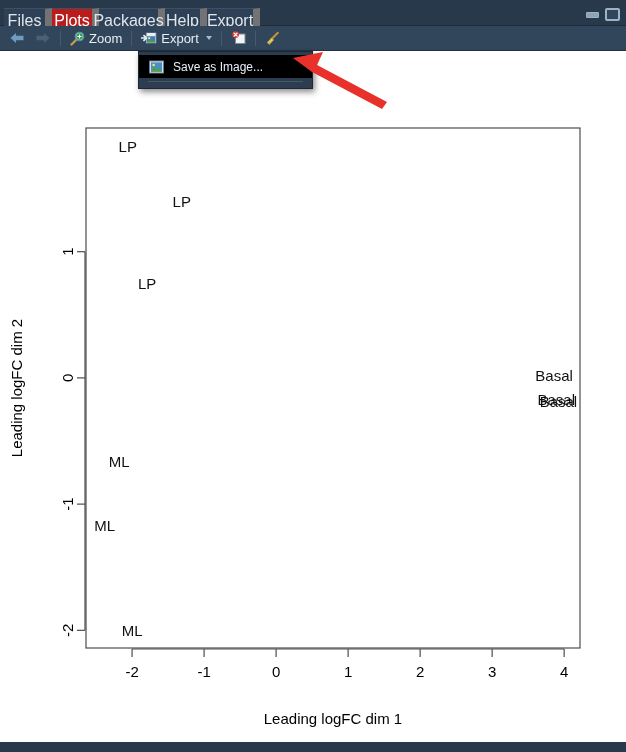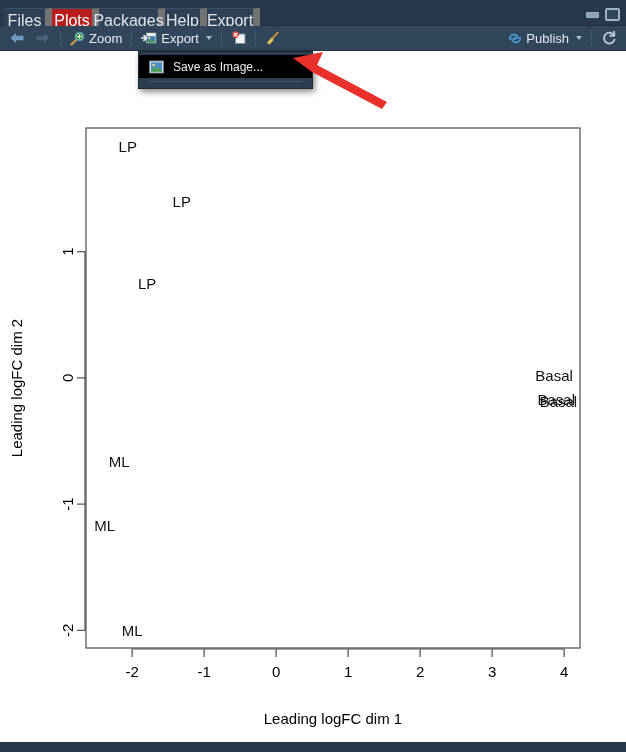--- a/index.html
+++ b/index.html
@@ -225,42 +225,20 @@
     <div class="tb-item">
       <span class="ico broom-ico">
         <svg width="15" height="15" viewBox="0 0 15 15">
           <line x1="12.8" y1="1.8" x2="6.6" y2="8" stroke="#c98f3f" stroke-width="2" stroke-linecap="round"></line>
           <path d="M6.6 7 L8.6 9 L4.2 13.4 L2.2 11.4 Z" fill="#e8cf60" stroke="#b09c3a" stroke-width="0.7"></path>
           <path d="M3.3 10.3 L5.6 12.6" stroke="#b09c3a" stroke-width="0.7"></path>
         </svg>
       </span>
     </div>
 
-    <div id="publish-group">
-      <div class="tb-item">
-        <span class="ico publish-ico">
-          <svg width="14" height="13" viewBox="0 0 14 13">
-            <path d="M2 7.5 a4 4 0 0 1 8 -1.6" fill="none" stroke="#4a9fd8" stroke-width="1.7" stroke-linecap="round"></path>
-            <path d="M12 5.5 a4 4 0 0 1 -8 1.6" fill="none" stroke="#4a9fd8" stroke-width="1.7" stroke-linecap="round"></path>
-            <circle cx="7" cy="6.4" r="1.7" fill="#4a9fd8"></circle>
-          </svg>
-        </span>
-        <span>Publish</span>
-        <span class="caret"></span>
-      </div>
-      <div class="tb-sep"></div>
-      <div class="tb-item" style="padding-right:9px;">
-        <span class="ico refresh-ico">
-          <svg width="16" height="16" viewBox="0 0 16 16">
-            <path d="M13 5.2 A5.4 5.4 0 1 0 13.6 9.6" fill="none" stroke="#b9cbdb" stroke-width="1.9" stroke-linecap="round"></path>
-            <path d="M13.2 1.6 L13.2 5.8 L9.1 5.8" fill="none" stroke="#b9cbdb" stroke-width="1.9" stroke-linecap="round" stroke-linejoin="round"></path>
-          </svg>
-        </span>
-      </div>
-    </div>
   </div>
 
   <div id="plotpanel">
     <svg id="plotsvg" width="626" height="691" viewBox="0 0 626 691">
       <g id="plot-frame">
         <rect x="86" y="77" width="494" height="520" fill="none" stroke="#4d4d4d" stroke-width="1.2"></rect>
       </g>
       <g id="x-axis">
           <line x1="132.08746355685133" y1="598" x2="564.1574344023325" y2="598" stroke="#4d4d4d" stroke-width="1.2"></line>
           <line x1="132.08746355685133" y1="598" x2="132.08746355685133" y2="606" stroke="#4d4d4d" stroke-width="1.2"></line>

